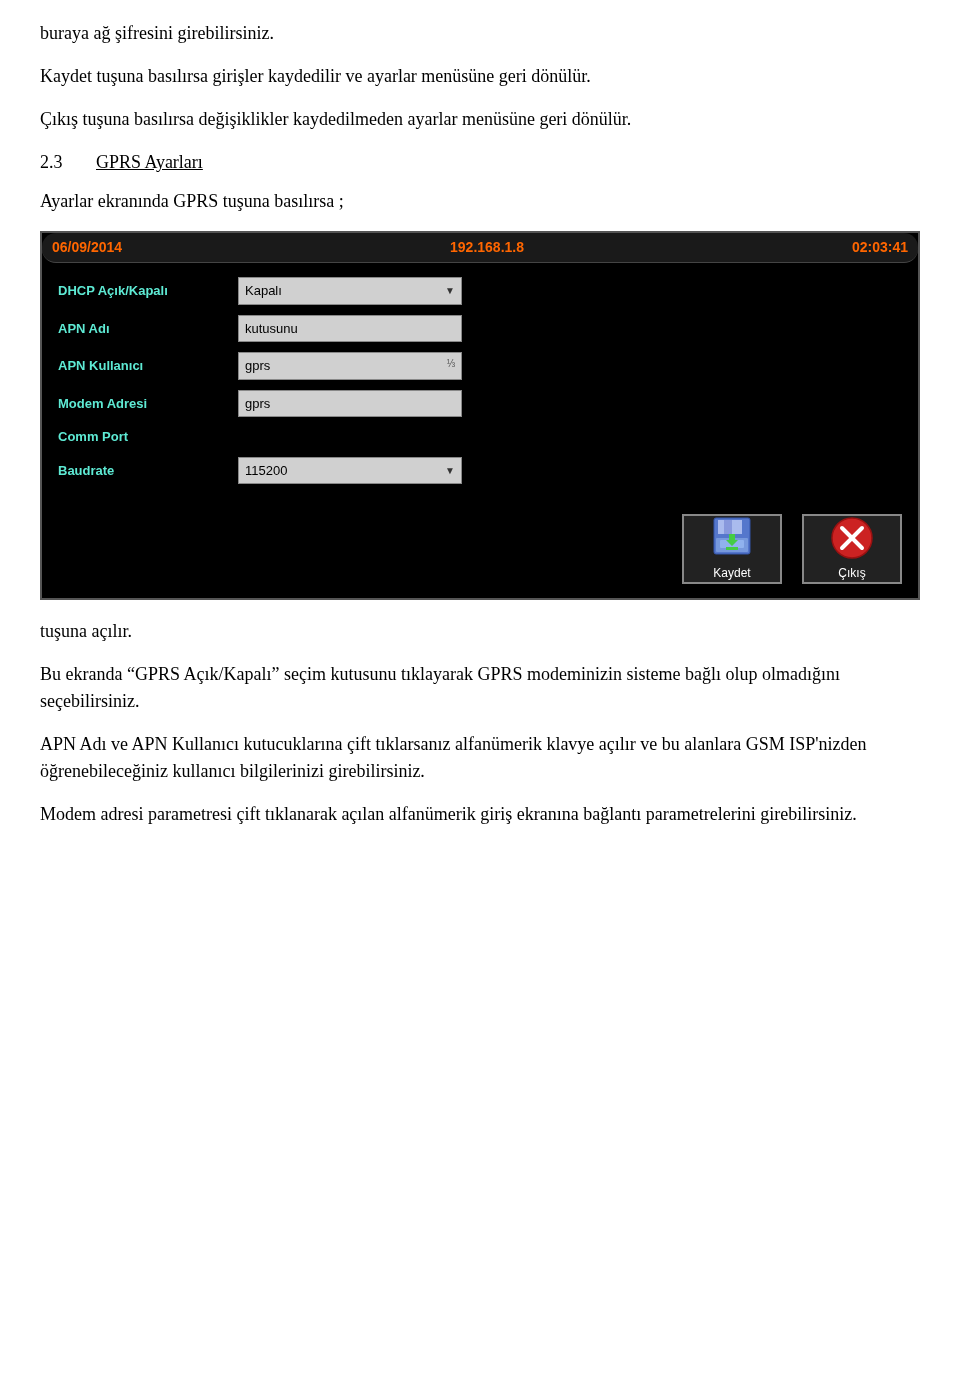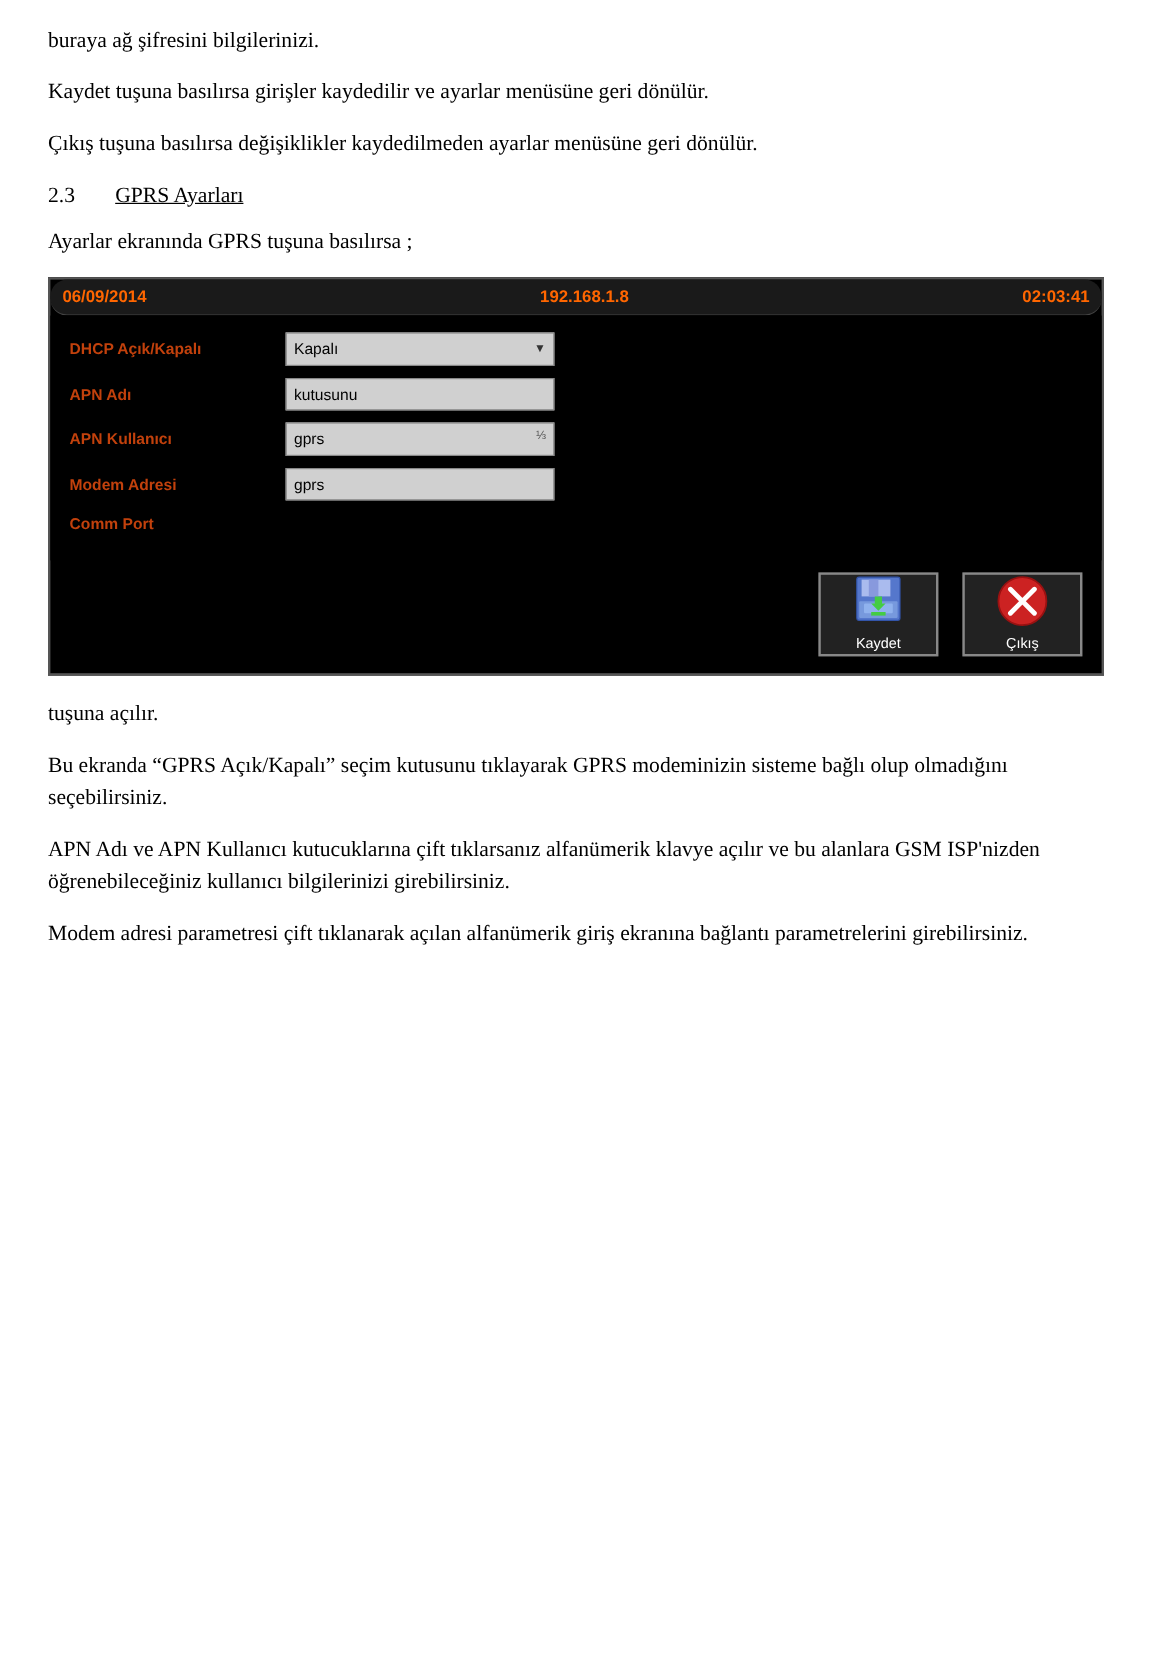--- a/index.html
+++ b/index.html
@@ -58,21 +58,21 @@
     .screen-body {
       padding: 14px 16px 10px 16px;
       background: #000;
     }
     .form-row {
       display: flex;
       align-items: center;
       margin-bottom: 10px;
     }
     .form-label {
-      color: #c2410c;
+      color: #5eead4;
       font-size: 13px;
       width: 180px;
       min-width: 180px;
       font-weight: bold;
     }
     .form-field {
       background: #d0d0d0;
       color: #000;
       font-size: 13px;
       padding: 3px 6px;
@@ -125,21 +125,21 @@
     }
     .body-text {
       margin-bottom: 16px;
       font-size: 18px;
       line-height: 1.5;
     }
   </style>
 </head>
 <body>
 
-<p class="body-text">buraya ağ şifresini bilgilerinizi.</p>
+<p class="body-text">buraya ağ şifresini girebilirsiniz.</p>
 
 <p class="body-text">Kaydet tuşuna basılırsa girişler kaydedilir ve ayarlar menüsüne geri dönülür.</p>
 
 <p class="body-text">Çıkış tuşuna basılırsa değişiklikler kaydedilmeden ayarlar menüsüne geri dönülür.</p>
 
 <div class="section-header">
   <span class="section-number">2.3</span>
   <span class="section-title">GPRS Ayarları</span>
 </div>
 
@@ -179,20 +179,26 @@
       <div class="form-label">Modem Adresi</div>
       <div class="form-field">
         <span>gprs</span>
       </div>
     </div>
 
     <div class="form-row">
       <div class="form-label">Comm Port</div>
     </div>
 
+    <div class="form-row">
+      <div class="form-label">Baudrate</div>
+      <div class="form-field with-arrow">
+        <span>115200</span>
+      </div>
+    </div>
 
   </div>
 
   <div class="screen-buttons">
 
     <div class="screen-btn">
       <svg class="btn-save-icon" viewBox="0 0 44 44" xmlns="http://www.w3.org/2000/svg">
 
         <rect x="4" y="2" width="36" height="36" rx="2" ry="2" fill="#5577cc" stroke="#3355aa" stroke-width="1"></rect>
 

